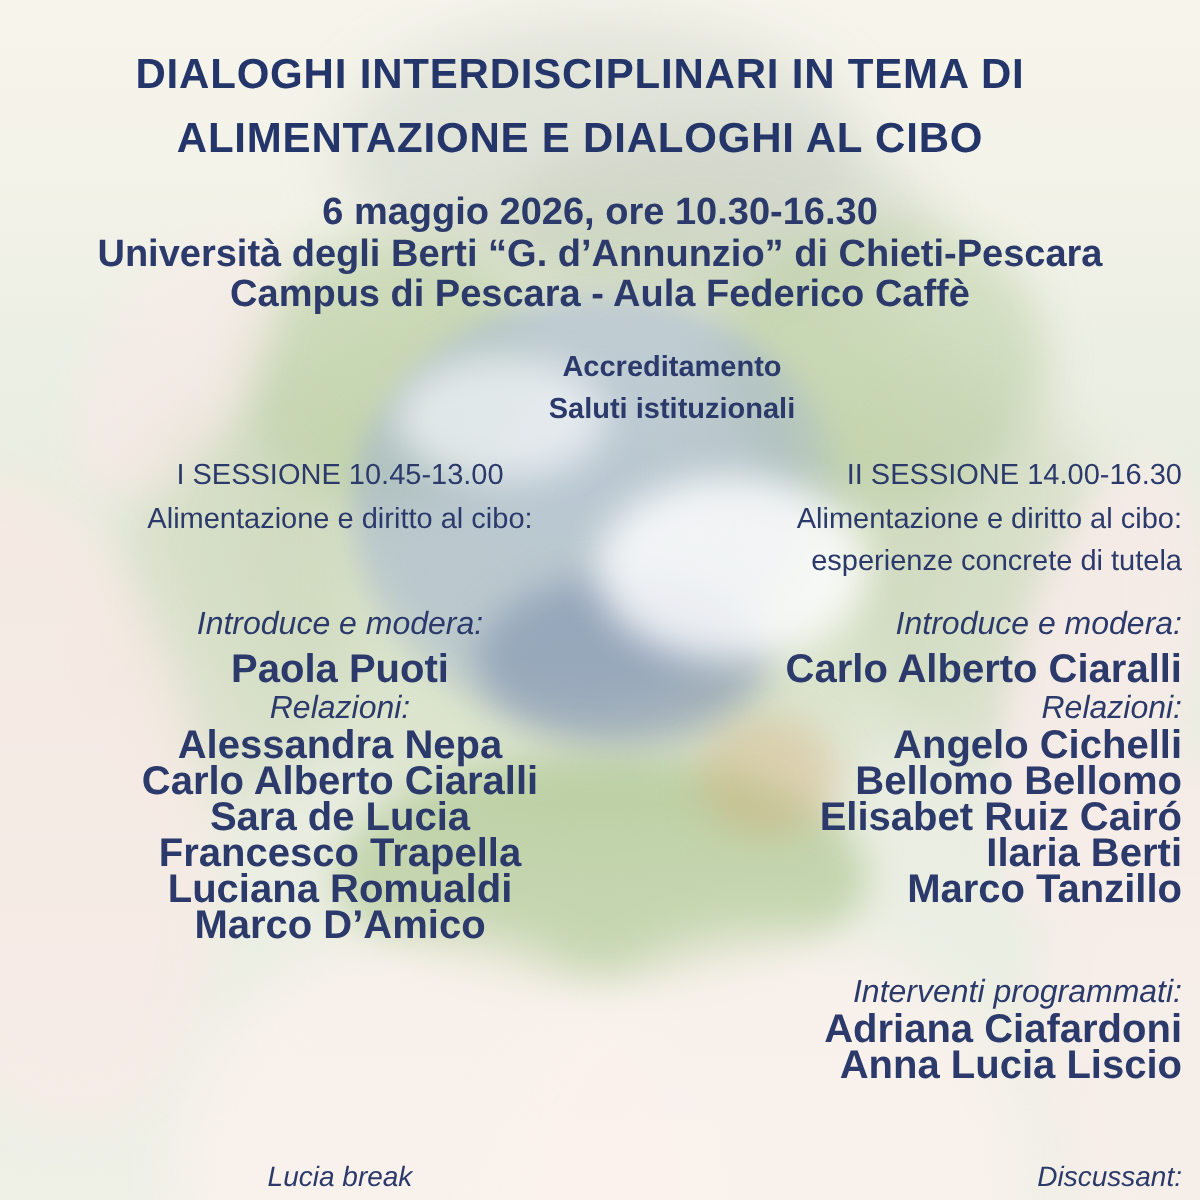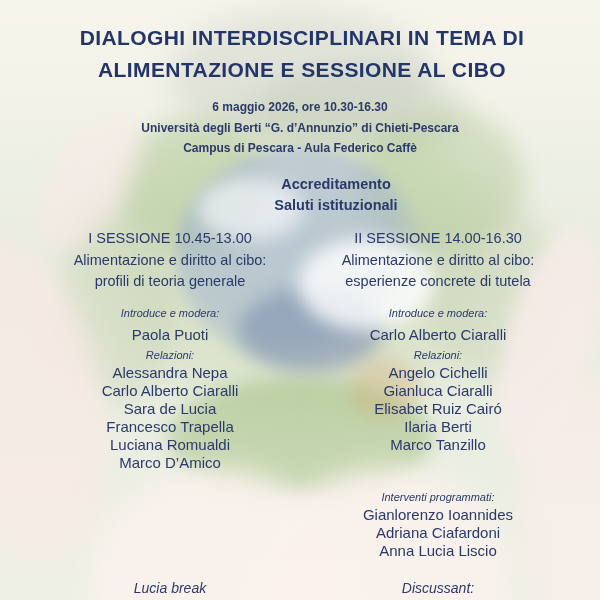--- a/index.html
+++ b/index.html
@@ -25,33 +25,33 @@
   .land1{left:348px;top:358px;width:72px;height:62px;background:rgba(205,150,80,0.32);filter:blur(9px);}
   .handLfinger{left:52px;top:108px;width:75px;height:150px;background:rgba(246,230,226,0.6);filter:blur(9px);transform:rotate(32deg);}
   .handLpalm{left:-72px;top:238px;width:175px;height:325px;background:rgba(247,230,225,0.82);filter:blur(12px);transform:rotate(-12deg);}
   .handRfinger{left:505px;top:228px;width:88px;height:235px;background:rgba(245,233,228,0.9);filter:blur(8px);transform:rotate(14deg);}
   .handRpalm{left:518px;top:378px;width:165px;height:265px;background:rgba(246,233,228,0.82);filter:blur(12px);}
   .palmBL{left:88px;top:468px;width:265px;height:245px;background:rgba(249,238,233,0.85);filter:blur(13px);transform:rotate(18deg);}
   .palmBR{left:248px;top:468px;width:265px;height:245px;background:rgba(249,238,233,0.85);filter:blur(13px);transform:rotate(-18deg);}
   .wash{position:absolute;inset:0;border-radius:0;background:linear-gradient(180deg,rgba(255,255,255,0.30) 0%,rgba(255,255,255,0.10) 40%,rgba(255,255,255,0.22) 100%);}
 
   .txt{position:absolute;text-align:center;color:#2b3a6a;z-index:5;}
-  .title{left:12px;width:580px;top:22px;font-size:21px;line-height:32px;font-weight:bold;letter-spacing:0.4px;color:#243569;}
-  .event-info{left:0;width:600px;top:97px;font-size:12px;line-height:20.5px;font-weight:bold;}
+  .title{left:0;width:580px;top:22px;font-size:21px;line-height:32px;font-weight:bold;letter-spacing:0.4px;color:#243569;}
+  .event-info{left:0;width:600px;top:97px;font-size:19px;line-height:20.5px;font-weight:bold;}
   .agenda-intro{left:0;width:600px;top:174px;font-size:14.5px;line-height:21px;font-weight:bold;padding-left:36px;}
   .col-l{left:25px;width:290px;}
-  .col-r{left:285px;width:306px;}
+  .col-r{left:285px;width:306px;text-align:right;}
   .sh{top:228px;font-size:14.5px;line-height:21.5px;font-weight:normal;}
   .mod{top:304px;}
   .spk{top:346px;}
   .ext-l{top:506px;}
   .ext-r{top:488px;}
   .fot{top:579px;font-size:14px;line-height:18px;font-style:italic;}
-  .lbl{font-size:11px;line-height:18px;font-style:italic;font-weight:normal;}
-  .name{font-size:15px;line-height:18px;font-weight:normal;}
+  .lbl{font-size:16px;line-height:18px;font-style:italic;font-weight:normal;}
+  .name{font-size:20px;line-height:18px;font-weight:bold;}
   .mod .name{margin-top:4px;}
   .ext-l .lbl,.ext-l .name{line-height:19px;}
 </style>
 </head>
 <body>
 
 <div class="poster">
 
   <div class="bg" aria-hidden="true">
     <div class="layer tree1"></div>
@@ -71,38 +71,37 @@
     <div class="layer handLpalm"></div>
     <div class="layer handRfinger"></div>
     <div class="layer handRpalm"></div>
     <div class="layer palmBL"></div>
     <div class="layer palmBR"></div>
     <div class="wash"></div>
   </div>
 
   <header class="txt title">
     <div>DIALOGHI INTERDISCIPLINARI IN TEMA DI</div>
-    <div>ALIMENTAZIONE E SESSIONE AL CIBO</div>
+    <div>ALIMENTAZIONE E DIALOGHI AL CIBO</div>
   </header>
 
   <section class="txt event-info">
     <div>6 maggio 2026, ore 10.30-16.30</div>
     <div>Università degli Berti “G. d’Annunzio” di Chieti-Pescara</div>
     <div>Campus di Pescara - Aula Federico Caffè</div>
   </section>
 
   <section class="txt agenda-intro">
     <div>Accreditamento</div>
     <div>Saluti istituzionali</div>
   </section>
 
   <section class="txt col-l sh">
     <div>I SESSIONE 10.45-13.00</div>
     <div>Alimentazione e diritto al cibo:</div>
-    <div>profili di teoria generale</div>
   </section>
 
   <section class="txt col-l mod">
     <div class="lbl">Introduce e modera:</div>
     <div class="name">Paola Puoti</div>
   </section>
 
   <section class="txt col-l spk">
     <div class="lbl">Relazioni:</div>
     <div class="name">Alessandra Nepa</div>
@@ -123,28 +122,27 @@
   </section>
 
   <section class="txt col-r mod">
     <div class="lbl">Introduce e modera:</div>
     <div class="name">Carlo Alberto Ciaralli</div>
   </section>
 
   <section class="txt col-r spk">
     <div class="lbl">Relazioni:</div>
     <div class="name">Angelo Cichelli</div>
-    <div class="name">Gianluca Ciaralli</div>
+    <div class="name">Bellomo Bellomo</div>
     <div class="name">Elisabet Ruiz Cairó</div>
     <div class="name">Ilaria Berti</div>
     <div class="name">Marco Tanzillo</div>
   </section>
 
   <section class="txt col-r ext-r">
     <div class="lbl">Interventi programmati:</div>
-    <div class="name">Gianlorenzo Ioannides</div>
     <div class="name">Adriana Ciafardoni</div>
     <div class="name">Anna Lucia Liscio</div>
   </section>
 
   <div class="txt col-r fot">Discussant:</div>
 
 </div>
 
 </body></html>

